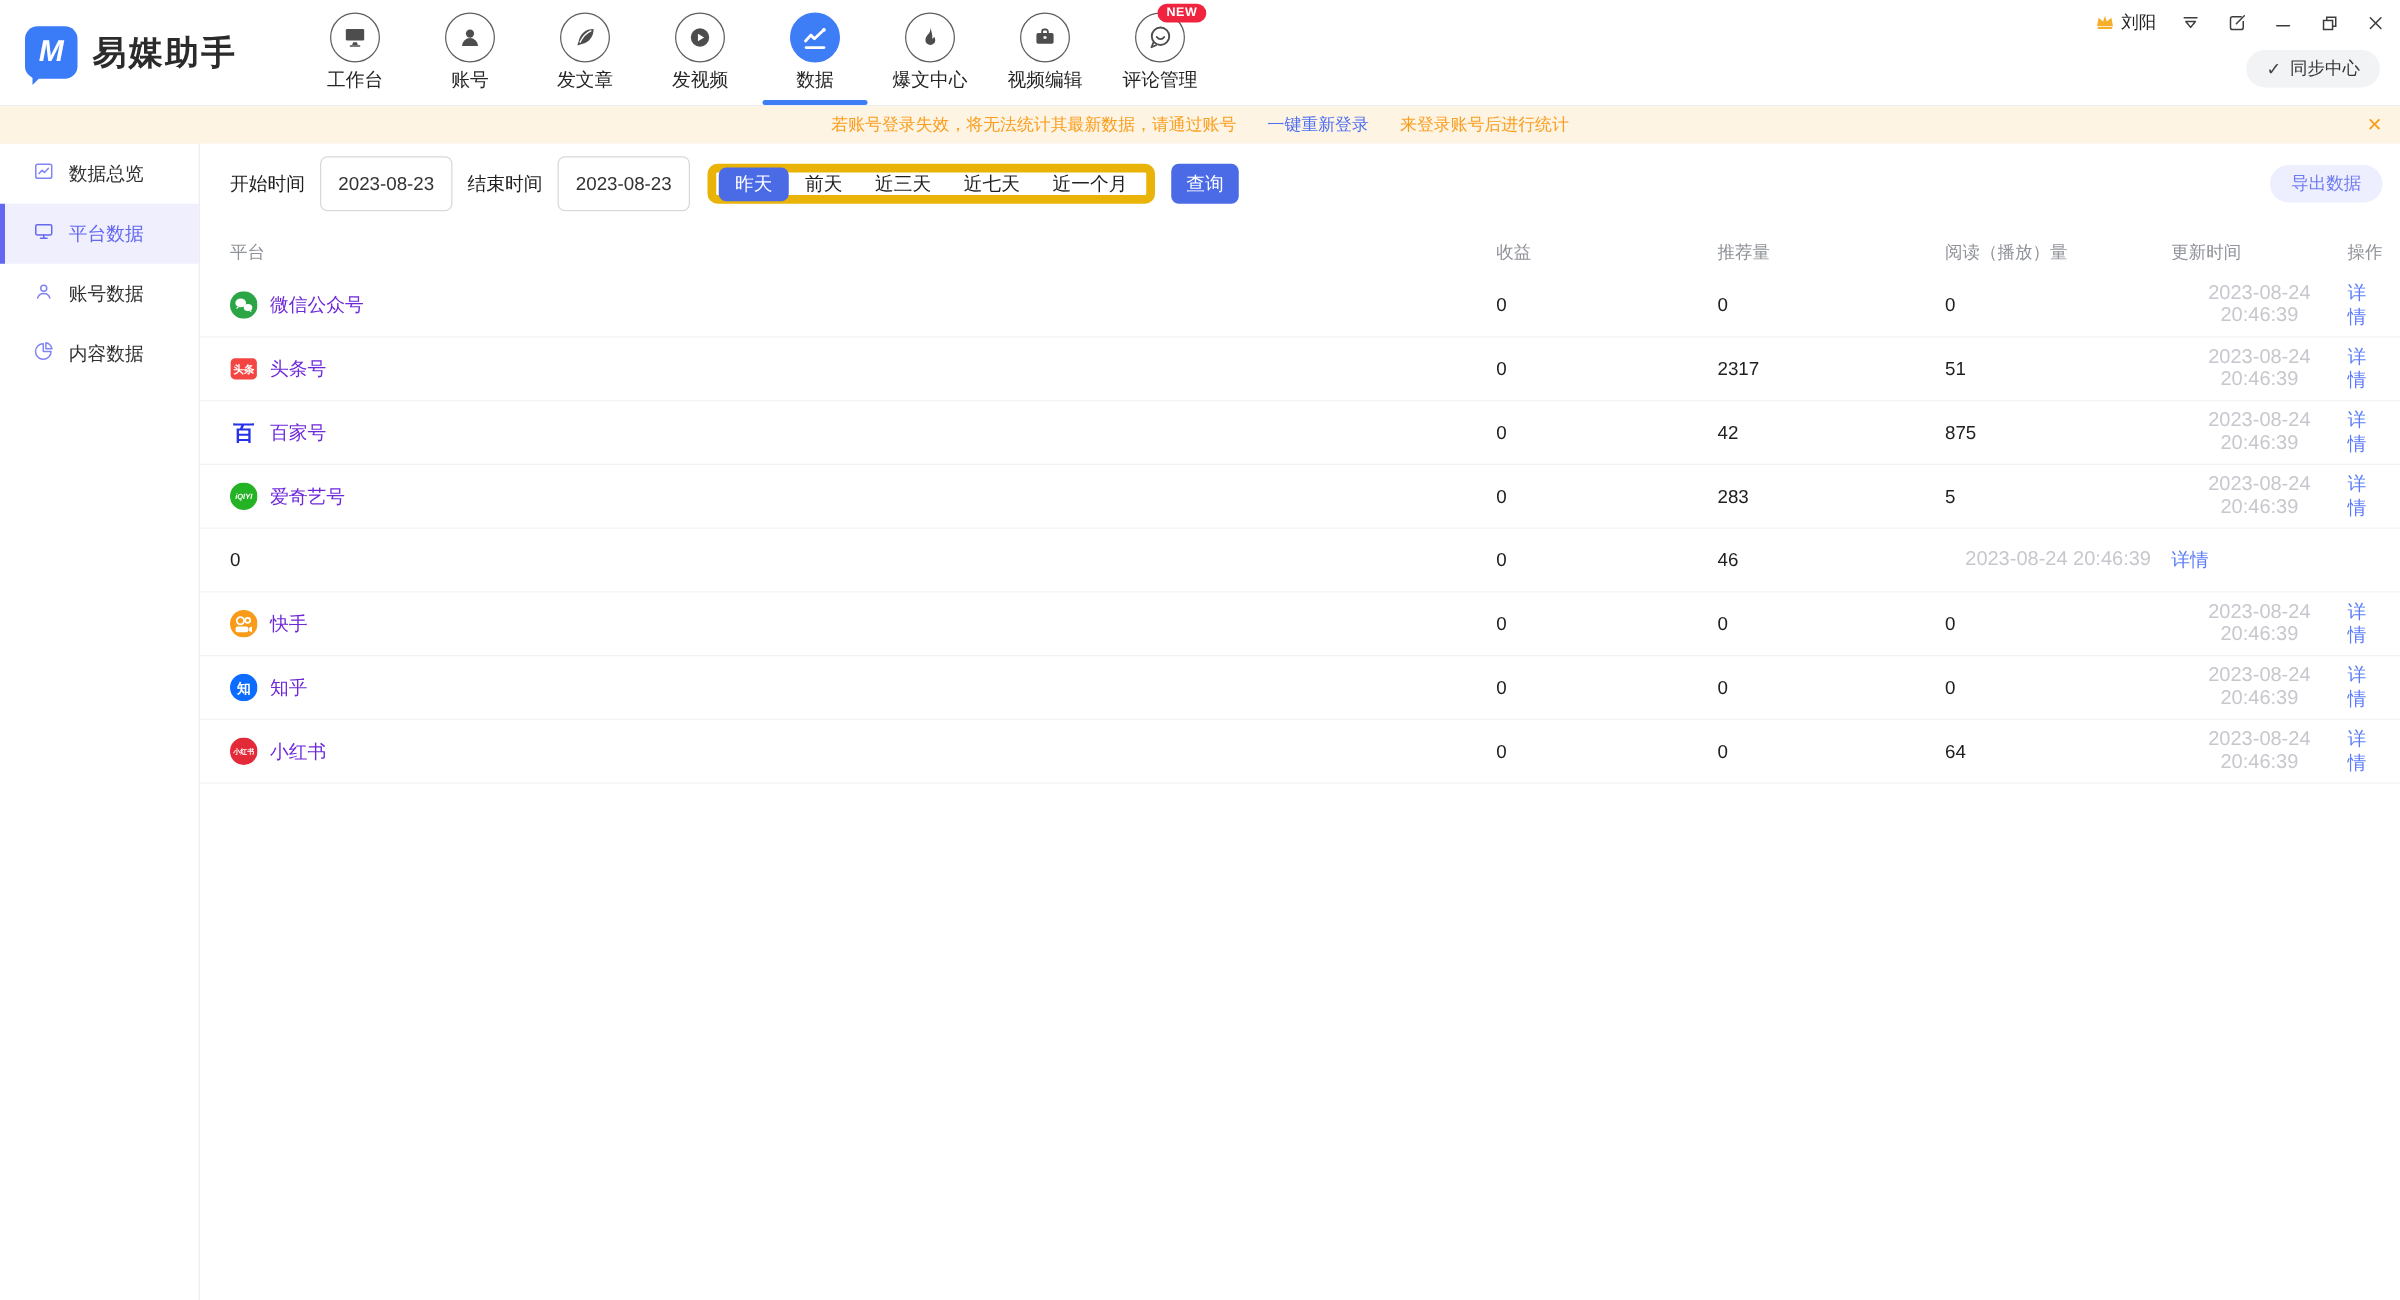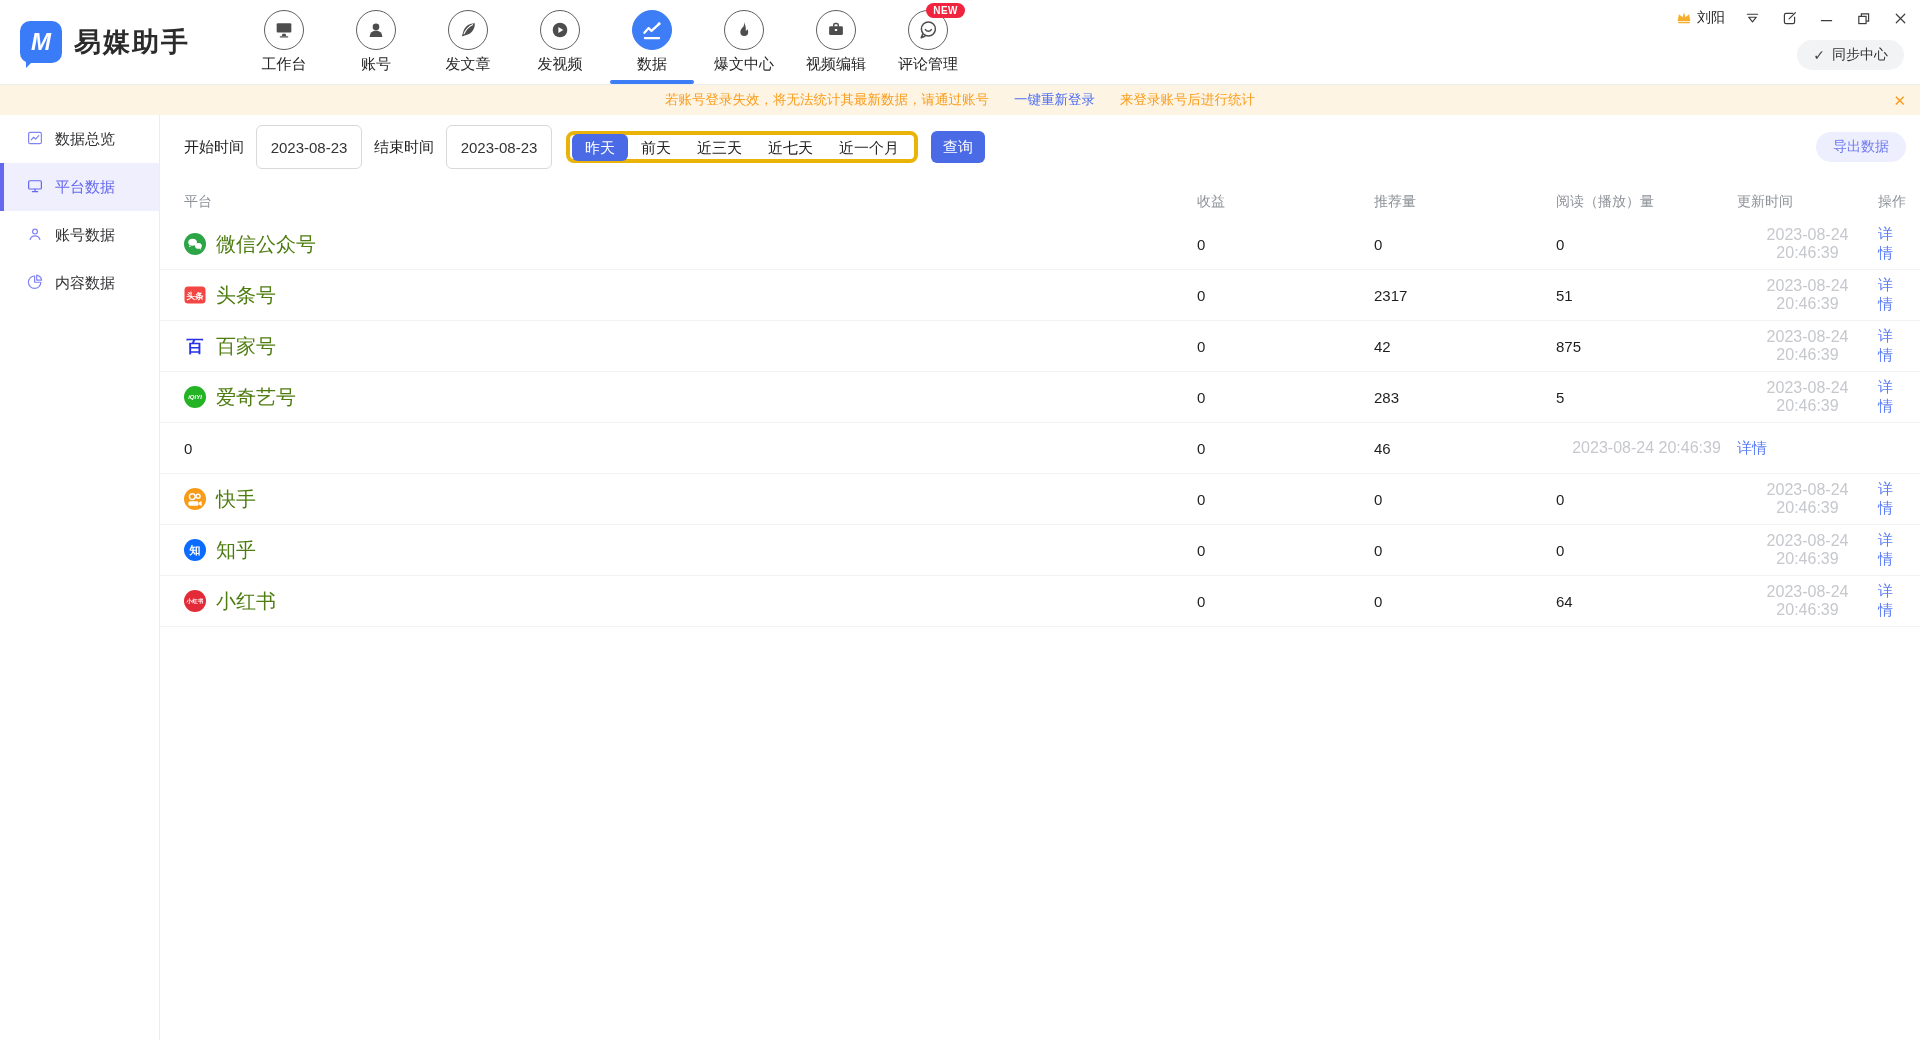--- a/index.html
+++ b/index.html
@@ -36,33 +36,33 @@
   .sidebar{width:160px;box-sizing:border-box;border-right:1px solid #ededed;padding-top:0;background:#fff;flex-shrink:0;}
   .side-item{height:48px;display:flex;align-items:center;gap:11px;padding-left:26px;font-size:15px;color:#303133;cursor:pointer;position:relative;}
   .side-item svg{flex-shrink:0;}
   .side-item.active{background:#efeffd;color:#6468ee;}
   .side-item.active:before{content:"";position:absolute;left:0;top:0;bottom:0;width:4px;background:#6468ee;}
   .main{flex:1;position:relative;background:#fff;}
   
   .filter-row{display:flex;align-items:center;padding-left:24px;padding-right:14px;margin-top:16px;height:32px;gap:12px;}
   .f-label{font-size:15px;color:#1f1f1f;}
   .date-input{width:106px;height:44px;box-sizing:border-box;border:1px solid #d9d9d9;border-radius:6px;text-align:center;font-size:15px;color:#333;font-family:inherit;background:#fff;outline:none;}
-  .range-group{display:flex;align-items:center;border:4px solid #eab308;border-radius:8px;height:32px;box-sizing:border-box;padding:0 2px;background:#fff;margin-left:2px;}
+  .range-group{display:flex;align-items:center;border:7px solid #eab308;border-radius:8px;height:32px;box-sizing:border-box;padding:0 2px;background:#fff;margin-left:2px;}
   .range-btn{padding:0 13px;height:27px;line-height:27px;border-radius:6px;font-size:15px;color:#1f1f1f;cursor:pointer;white-space:nowrap;}
   .range-btn.active{background:#4a6ae6;color:#fff;}
   .query-btn{margin-left:1px;width:54px;height:32px;border:none;border-radius:6px;background:#4a6ae6;color:#fff;font-size:15px;cursor:pointer;font-family:inherit;}
   .export-btn{margin-left:auto;height:30px;padding:0 17px;border:none;border-radius:16px;background:#edeefe;color:#6f7bf0;font-size:14px;cursor:pointer;font-family:inherit;}
   
   .table{margin-top:22px;}
   .thead,.trow{display:grid;grid-template-columns:1013px 177px 182px 181px 141px 1fr;align-items:center;padding-left:24px;padding-right:14px;}
   .thead{height:34px;color:#8f9399;font-size:14px;}
   .trow{height:50px;border-bottom:1px solid #f2f3f5;font-size:15px;color:#1f1f1f;}
   .platform-cell{display:flex;align-items:center;gap:10px;}
   .p-icon{width:22px;height:22px;flex-shrink:0;display:flex;}
-  .p-name{font-size:20px;color:#4d7c0f;}
+  .p-name{font-size:15px;color:#6d28d9;}
   .updated{font-size:16px;color:#c6c8cd;text-align:center;}
   .detail-link{font-size:15px;color:#5a7cf8;cursor:pointer;}
 </style>
 </head>
 <body>
 
 <div class="header">
   <div class="logo">
     <div class="logo-mark">
         <span>M</span>

